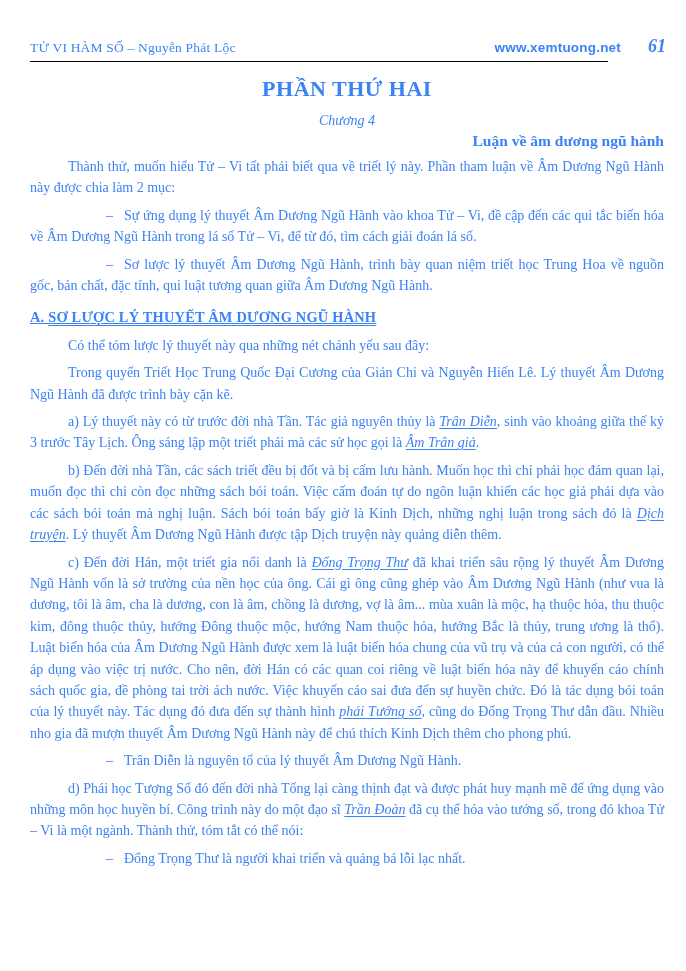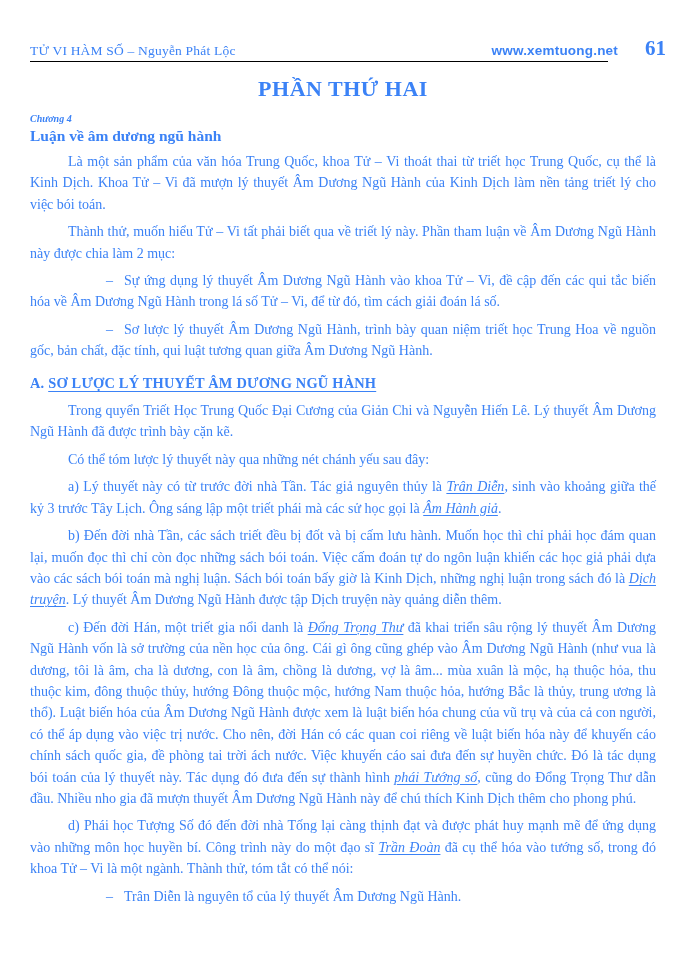--- a/index.html
+++ b/index.html
@@ -16,52 +16,52 @@
     position:absolute; top:36px; left:30px; right:20px;
     display:flex; justify-content:space-between; align-items:baseline;
   }
   .header-left { font-size:13.5px; letter-spacing:0.2px; white-space:nowrap; }
   .header-right { display:flex; align-items:baseline;text-align:center; }
   .website {
     font-family:"Liberation Sans", sans-serif;
     font-weight:bold; font-size:13.5px; letter-spacing:0.2px;
   }
   .page-num {
-    font-weight:bold; font-size:21px;
+    font-style:italic; font-weight:bold; font-size:18px;
     margin-left:27px;
   }
   .header-rule {
     position:absolute; top:61px; left:30px; width:578px;
     border:0; border-top:1.6px solid #000; margin:0;
   }
   
-  .content { position:absolute; top:72px; left:30px; right:30px; }
+  .content { position:absolute; top:72px; left:30px; right:22px; }
   .part-title {
     text-align:center; font-weight:bold; font-size:22px;
     letter-spacing:0.5px; margin:4px 0 0 0;
   }
   .chapter-label {
-    font-weight:bold; font-style:italic;
-    font-size:10px; margin:11px 0 0 0;
+    text-align:center; font-weight:normal; font-style:italic;
+    font-size:14px; margin:11px 0 0 0;
   }
   .chapter-title {
-    text-align:left; font-weight:bold; font-size:15.5px;
+    text-align:right; font-weight:bold; font-size:15.5px;
     margin:3px 0 0 0;
   }
   
   .blocks { margin-top:6px; }
   .blk {
     font-size:14px; line-height:21.4px; text-align:justify;
     margin:6px 0 0 0;
   }
   .blk.p       { text-indent:38px; }
   .blk.bullet  { text-indent:38px; }
   .blk.heading-a {
     text-indent:0; font-weight:bold; font-size:14.4px;
-    letter-spacing:0.2px; margin-top:11px;
+    letter-spacing:0.2px; margin-top:11px;text-decoration:underline;
   }
   .blk.heading-1 { text-indent:38px; font-style:italic; }
   .marker { display:inline-block; margin-right:11px; }
   .si { font-style:italic; }
   .su { text-decoration:underline; text-underline-offset:2px; }
   .blk.heading-a .su { text-underline-offset:3px; }
 </style>
 </head>
 <body>
 
@@ -75,28 +75,28 @@
     </span>
   </div>
   <hr class="header-rule">
 
   <div class="content">
     <div class="part-title">PHẦN THỨ HAI</div>
     <div class="chapter-label">Chương 4</div>
     <div class="chapter-title">Luận về âm dương ngũ hành</div>
 
     <div class="blocks">
-        <p class="blk p"><span class="">Là một sản phẩm của văn hóa Trung Quốc, khoa Tử – Vi thoát thai từ triết học Trung Quốc, cụ thể là Kinh Dịch. Khoa Tử – Vi đã mượn lý thuyết Âm Dương Ngũ Hành của Kinh Dịch làm nền tảng triết lý cho việc bói toán.</span></p>
         <p class="blk p"><span class="">Thành thử, muốn hiểu Tử – Vi tất phải biết qua về triết lý này. Phần tham luận về Âm Dương Ngũ Hành này được chia làm 2 mục:</span></p>
         <p class="blk bullet"><span class="marker">–</span><span class="">Sự ứng dụng lý thuyết Âm Dương Ngũ Hành vào khoa Tử – Vi, đề cập đến các qui tắc biến hóa về Âm Dương Ngũ Hành trong lá số Tử – Vi, để từ đó, tìm cách giải đoán lá số.</span></p>
         <p class="blk bullet"><span class="marker">–</span><span class="">Sơ lược lý thuyết Âm Dương Ngũ Hành, trình bày quan niệm triết học Trung Hoa về nguồn gốc, bản chất, đặc tính, qui luật tương quan giữa Âm Dương Ngũ Hành.</span></p>
         <p class="blk heading-a"><span class="">A. </span><span class="su">SƠ LƯỢC LÝ THUYẾT ÂM DƯƠNG NGŨ HÀNH</span></p>
+        <p class="blk p"><span class="">Có thể tóm lược lý thuyết này qua những nét chánh yếu sau đây:</span></p>
         <p class="blk p"><span class="">Trong quyển Triết Học Trung Quốc Đại Cương của Giản Chi và Nguyễn Hiến Lê. Lý thuyết Âm Dương Ngũ Hành đã được trình bày cặn kẽ.</span></p>
-        <p class="blk p"><span class="">Có thể tóm lược lý thuyết này qua những nét chánh yếu sau đây:</span></p>
-        <p class="blk p"><span class="">a) Lý thuyết này có từ trước đời nhà Tần. Tác giả nguyên thủy là </span><span class="si su">Trân Diễn</span><span class="">, sinh vào khoảng giữa thế kỷ 3 trước Tây Lịch. Ông sáng lập một triết phái mà các sử học gọi là </span><span class="si su">Âm Hành giả</span><span class="">.</span></p>
+        <p class="blk p"><span class="">a) Lý thuyết này có từ trước đời nhà Tần. Tác giả nguyên thủy là </span><span class="si su">Trân Diễn</span><span class="">, sinh vào khoảng giữa thế kỷ 3 trước Tây Lịch. Ông sáng lập một triết phái mà các sử học gọi là </span><span class="si su">Âm Trân giả</span><span class="">.</span></p>
         <p class="blk p"><span class="">b) Đến đời nhà Tần, các sách triết đều bị đốt và bị cấm lưu hành. Muốn học thì chỉ phải học đám quan lại, muốn đọc thì chỉ còn đọc những sách bói toán. Việc cấm đoán tự do ngôn luận khiến các học giả phải dựa vào các sách bói toán mà nghị luận. Sách bói toán bấy giờ là Kinh Dịch, những nghị luận trong sách đó là </span><span class="si su">Dịch truyện</span><span class="">. Lý thuyết Âm Dương Ngũ Hành được tập Dịch truyện này quảng diễn thêm.</span></p>
         <p class="blk p"><span class="">c) Đến đời Hán, một triết gia nổi danh là </span><span class="si su">Đổng Trọng Thư</span><span class=""> đã khai triển sâu rộng lý thuyết Âm Dương Ngũ Hành vốn là sở trường của nền học của ông. Cái gì ông cũng ghép vào Âm Dương Ngũ Hành (như vua là dương, tôi là âm, cha là dương, con là âm, chồng là dương, vợ là âm... mùa xuân là mộc, hạ thuộc hỏa, thu thuộc kim, đông thuộc thủy, hướng Đông thuộc mộc, hướng Nam thuộc hỏa, hướng Bắc là thủy, trung ương là thổ). Luật biến hóa của Âm Dương Ngũ Hành được xem là luật biến hóa chung của vũ trụ và của cả con người, có thể áp dụng vào việc trị nước. Cho nên, đời Hán có các quan coi riêng về luật biến hóa này để khuyến cáo chính sách quốc gia, đề phòng tai trời ách nước. Việc khuyến cáo sai đưa đến sự huyền chức. Đó là tác dụng bói toán của lý thuyết này. Tác dụng đó đưa đến sự thành hình </span><span class="si su">phái Tướng số</span><span class="">, cũng do Đổng Trọng Thư dẫn đầu. Nhiều nho gia đã mượn thuyết Âm Dương Ngũ Hành này để chú thích Kinh Dịch thêm cho phong phú.</span></p>
+        <p class="blk bullet"><span class="marker">–</span><span class="">Trân Diễn là nguyên tổ của lý thuyết Âm Dương Ngũ Hành.</span></p>
         <p class="blk p"><span class="">d) Phái học Tượng Số đó đến đời nhà Tống lại càng thịnh đạt và được phát huy mạnh mẽ để ứng dụng vào những môn học huyền bí. Công trình này do một đạo sĩ </span><span class="si su">Trần Đoàn</span><span class=""> đã cụ thể hóa vào tướng số, trong đó khoa Tử – Vi là một ngành. Thành thử, tóm tắt có thể nói:</span></p>
-        <p class="blk bullet"><span class="marker">–</span><span class="">Trân Diễn là nguyên tổ của lý thuyết Âm Dương Ngũ Hành.</span></p>
+        <p class="blk bullet"><span class="marker">–</span><span class="">Đổng Trọng Thư là người khai triển và quảng bá lỗi lạc nhất.</span></p>
       </div>
   </div>
 
 </div>
 
 </body></html>

